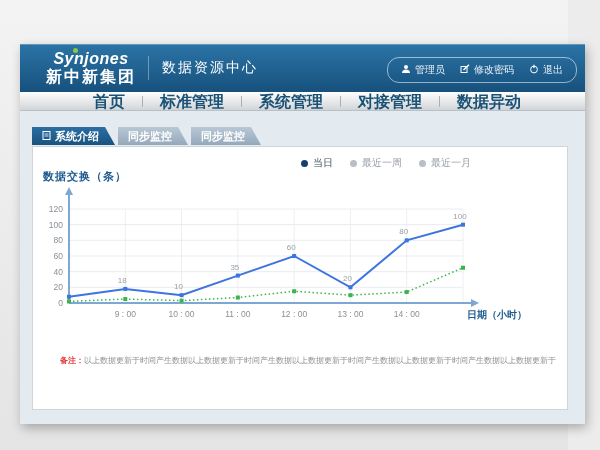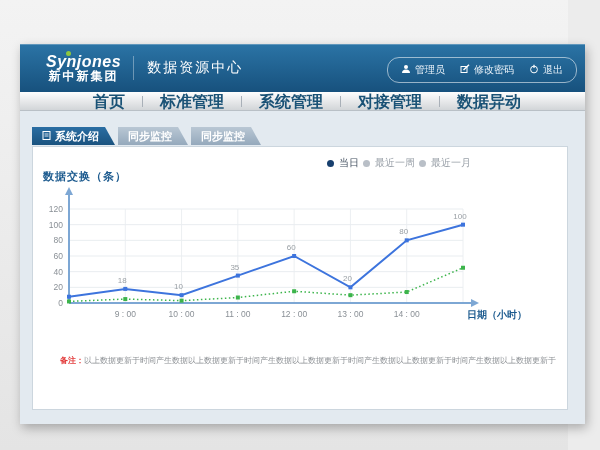--- a/index.html
+++ b/index.html
@@ -5,40 +5,40 @@
   html,body{margin:0;padding:0;}
   body{width:600px;height:450px;background:#ececec;font-family:"Liberation Sans","DejaVu Sans",sans-serif;overflow:hidden;}
   .stage{position:relative;width:568px;height:450px;background:linear-gradient(#f3f3f3,#e4e4e4);}
   .window{position:absolute;left:20px;top:44px;width:565px;height:380px;background:#e3eaf0;box-shadow:2px 4px 10px rgba(0,0,0,.28);}
 
   
   .topbar{position:absolute;left:0;top:0;width:100%;height:48px;background:linear-gradient(#2b74a6,#17517d);display:flex;align-items:center;box-shadow:inset 0 1px 0 rgba(255,255,255,.25);}
   .logo{margin-left:26px;text-align:center;color:#fff;line-height:1.1;}
   .logo-brand{font-size:16px;font-weight:bold;font-style:italic;letter-spacing:.5px;position:relative;display:inline-block;}
   .logo-dot{position:absolute;left:20px;top:-2px;width:5px;height:5px;border-radius:50%;background:#8dc63f;}
-  .logo-company{font-size:12px;font-weight:bold;letter-spacing:2px;}
+  .logo-company{font-size:16px;font-weight:bold;letter-spacing:2px;}
   .header-divider{width:1px;height:24px;background:rgba(255,255,255,.35);margin:0 13px 0 12px;}
   .app-title{color:#fff;font-size:14px;letter-spacing:2px;}
   .user-pill{position:absolute;right:8px;top:13px;height:22px;border:1px solid rgba(255,255,255,.55);border-radius:12px;display:flex;align-items:center;padding:12px 13px;gap:15px;box-sizing:border-box;}
   .user-item{display:flex;align-items:center;gap:4px;color:#eaf2f9;font-size:10px;cursor:pointer;white-space:nowrap;}
 
   
   .navbar{position:absolute;top:48px;left:0;width:100%;height:19px;background:linear-gradient(#fefefe,#d2d5d8);border-bottom:1px solid #b9c0c6;display:flex;align-items:center;padding-left:56px;box-sizing:border-box;}
   .nav-item{color:#1a5276;font-size:16px;font-weight:bold;padding:0 17px;line-height:11px;cursor:pointer;}
   .nav-item + .nav-item{border-left:1px solid #a9b0b8;}
 
   
   .tabs{position:absolute;left:12px;top:83px;display:flex;gap:3px;}
   .tab{height:18px;padding:0 16px 0 10px;font-size:11px;font-weight:bold;color:#fff;display:flex;align-items:center;gap:4px;cursor:pointer;clip-path:polygon(0 0,calc(100% - 10px) 0,100% 100%,0 100%);}
   .tab.active{background:linear-gradient(#2a6ea3,#1a537f);}
   .tab.inactive{background:linear-gradient(#b9c7d4,#95a9bc);}
 
   
   .panel{position:absolute;left:12px;top:102px;width:534px;height:262px;background:#fff;border:1px solid #ccd6de;}
-  .filters{position:absolute;top:9px;right:96px;display:flex;gap:4px;align-items:flex-start;}
+  .filters{position:absolute;top:9px;right:96px;display:flex;gap:17px;align-items:flex-start;}
   .filter{display:flex;gap:5px;align-items:center;font-size:10px;color:#9aa1a9;cursor:pointer;}
   .filter .dot{width:7px;height:7px;border-radius:50%;background:#b9bfc7;}
   .filter.selected .dot{background:#173f6e;}
   .filter.selected{color:#3f4c5c;}
   .ylabel{position:absolute;left:10px;top:22px;font-size:11px;font-weight:bold;color:#1d5b8f;letter-spacing:1px;}
   #chart-svg{position:absolute;left:0;top:0;}
   .tick{font-size:8.5px;fill:#8a9096;}
   .plabel{font-size:8px;fill:#9aa0a5;}
   .xlabel{font-size:10px;font-weight:bold;fill:#1d5b8f;}
   .series-legend{position:absolute;right:12px;top:88px;display:flex;flex-direction:column;gap:11px;}

